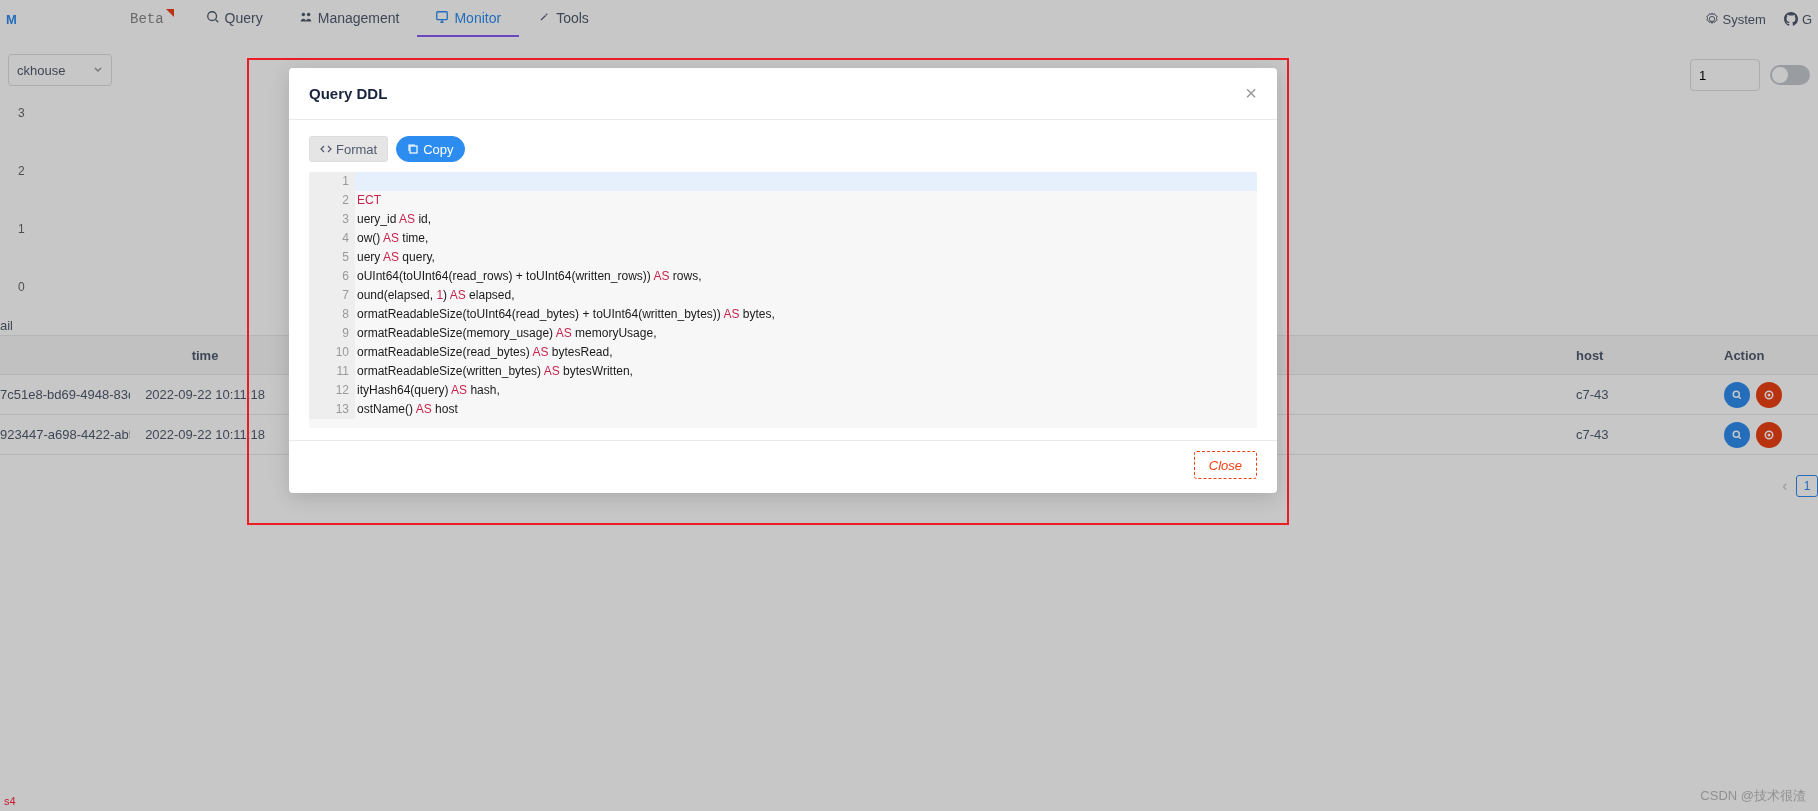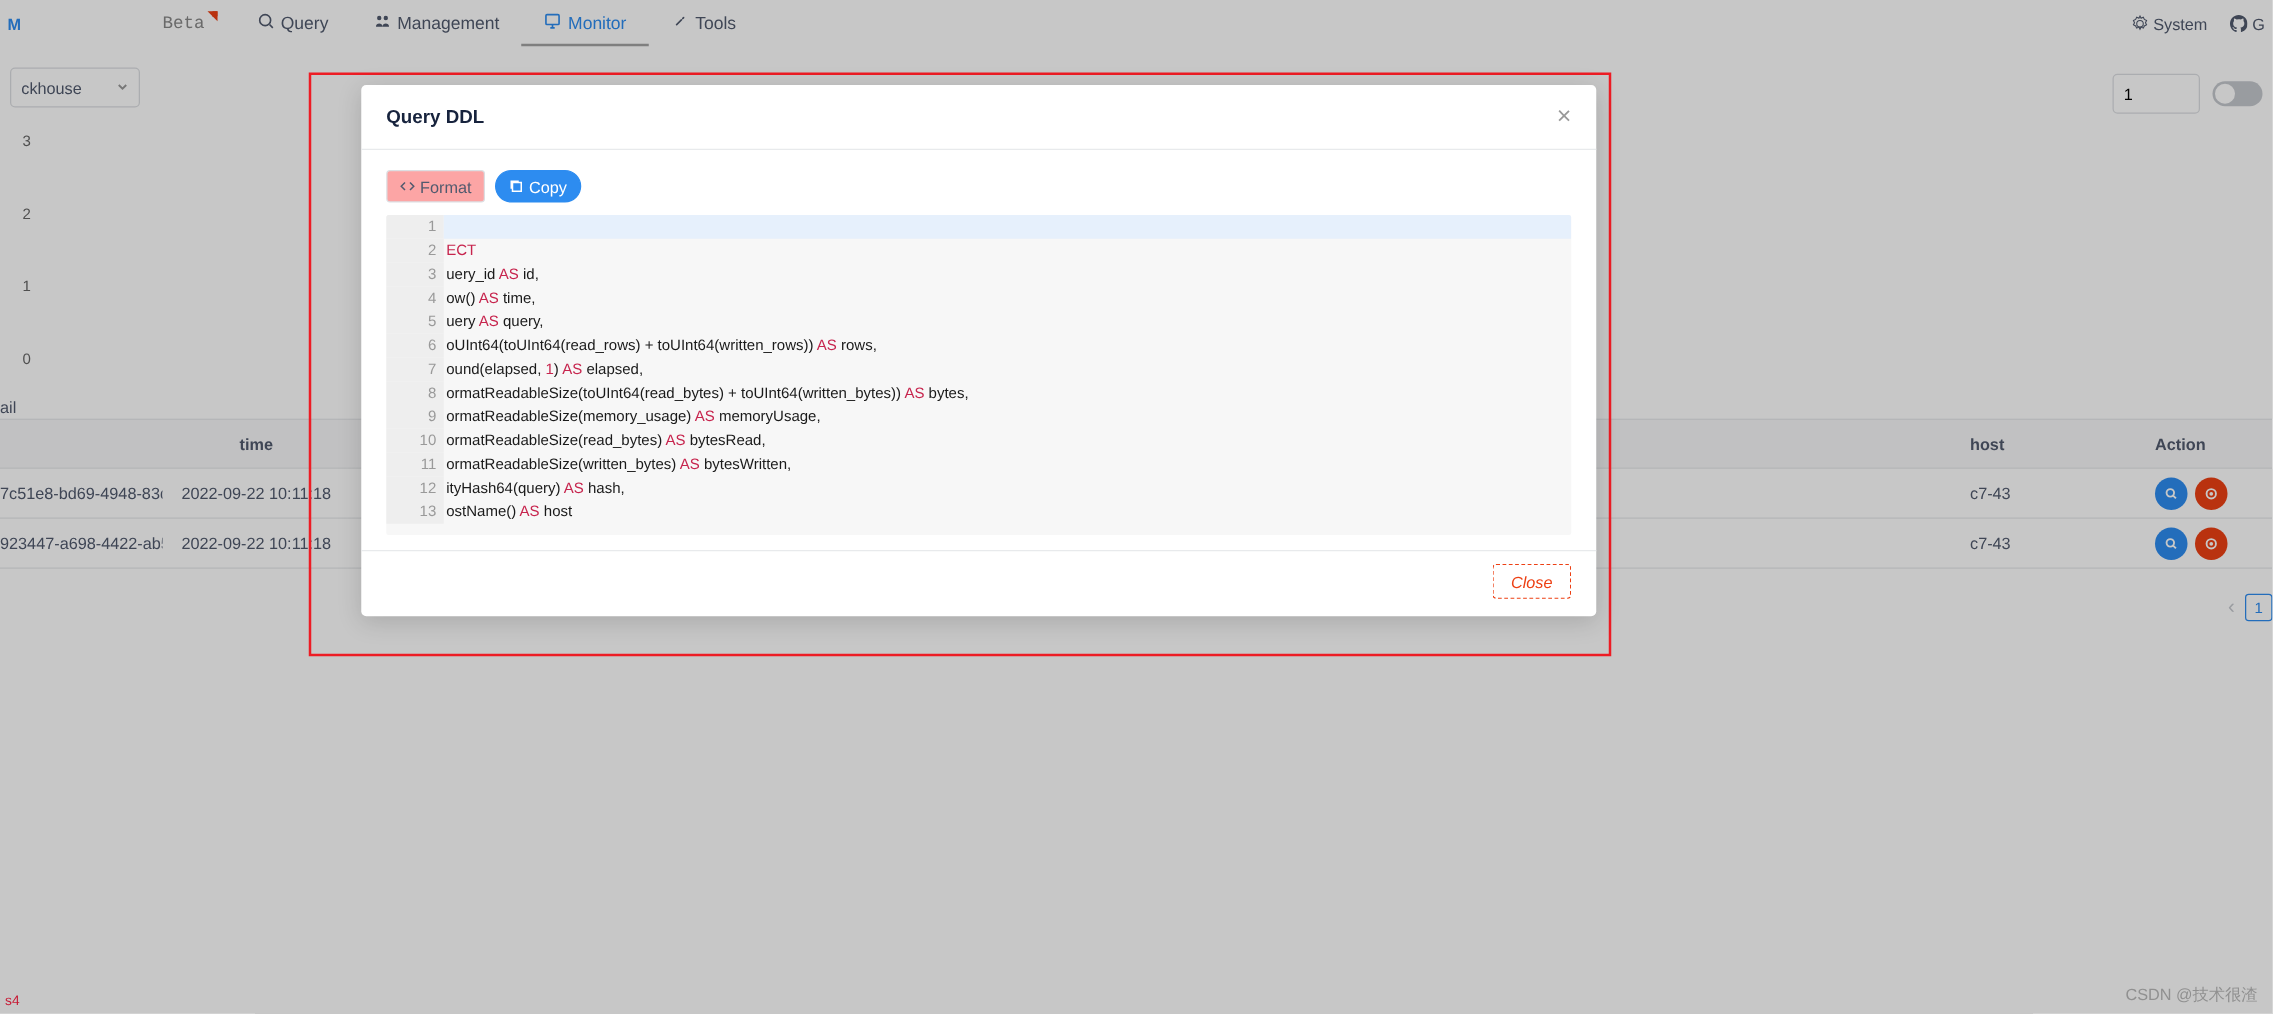--- a/index.html
+++ b/index.html
@@ -5,21 +5,21 @@
     * { box-sizing: border-box; margin: 0; padding: 0; font-family: -apple-system, BlinkMacSystemFont, "Segoe UI", Arial, sans-serif; }
     body { background: #fff; position: relative; width: 1818px; height: 811px; overflow: hidden; }
     .backdrop { position: absolute; inset: 0; background: rgba(0,0,0,0.22); z-index: 10; }
     
     .topnav { display: flex; align-items: center; height: 38px; padding-left: 0; }
     .logo { width: 40px; color: #2d8cf0; font-weight: bold; font-size: 13px; padding-left: 6px; }
     .beta-badge { position: relative; color: #888; font-size: 14px; margin-left: 90px; font-family: Liberation Mono, monospace; }
     .beta-badge::after { content: ''; position: absolute; top: -6px; right: -14px; border: 8px solid transparent; border-top-color: #ed4014; border-right-color: #ed4014; transform: scale(0.5); }
     .nav-items { display: flex; margin-left: 24px; }
     .nav-item { display: flex; align-items: flex-start; gap: 5px; padding: 9px 18px; font-size: 14px; color: #515a6e; cursor: pointer; }
-    .nav-item.active { color: #2d8cf0; border-bottom: 2px solid #a3a3a3; }
+    .nav-item.active { color: #2d8cf0; border-bottom: 2px solid #8b5cf6; }
     .nav-item svg { width: 14px; height: 14px; }
     .nav-right { margin-left: auto; display: flex; align-items: center; gap: 18px; padding-right: 6px; }
     .nav-right-item { display: flex; align-items: center; gap: 4px; font-size: 13px; color: #515a6e; }
     
     .sub-bar { display: flex; height: 42px; padding: 0 8px; margin-top: 16px; }
     .select { width: 104px; height: 32px; border: 1px solid #dcdee2; border-radius: 4px; display: flex; align-items: center; padding: 0 8px; font-size: 13px; color: #515a6e; justify-content: space-between; background: #fff; }
     .right-controls { margin-left: auto; display: flex; align-items: center; gap: 10px; }
     .num-input { width: 70px; height: 32px; border: 1px solid #dcdee2; border-radius: 4px; padding: 0 8px; font-size: 13px; text-align: left; display: flex; align-items: center; background:#fff;}
     .toggle { width: 40px; height: 20px; border-radius: 10px; background: #c5c8ce; position: relative; }
     .toggle::after { content: ''; position: absolute; width: 16px; height: 16px; background: #fff; border-radius: 50%; top: 2px; left: 2px; }
@@ -43,21 +43,21 @@
     .pager { width: 22px; height: 22px; border: 1px solid #2d8cf0; color:#2d8cf0; display:flex; align-items:center; justify-content:center; font-size:12px; border-radius:3px;}
     .pager-arrow { width: 22px; height: 22px; display:flex; align-items:center; justify-content:center; color:#c5c8ce; }
     
     .modal-highlight { position: absolute; left: 247px; top: 58px; width: 1042px; height: 467px; border: 2px solid #ed1c24; z-index: 15; pointer-events: none; }
     .modal { position: absolute; left: 289px; top: 68px; width: 988px; background: #fff; border-radius: 4px; z-index: 20; box-shadow: 0 4px 20px rgba(0,0,0,0.15); }
     .modal-head { display:flex; align-items:center; justify-content:space-between; padding: 14px 20px; border-bottom: 1px solid #e8eaec; }
     .modal-title { font-size: 15px; color: #17233d; font-weight: 600; }
     .close-x { font-size: 20px; color: #999; cursor:pointer; font-weight: 300; }
     .modal-body { padding: 16px 20px 12px; }
     .modal-toolbar { display:flex; gap: 8px; margin-bottom: 10px; }
-    .tool-btn { display:flex; align-items:center; gap:4px; height: 26px; padding: 0 10px; border: 1px solid #dcdee2; border-radius: 3px; font-size: 13px; color: #515a6e; background:#fca5a5; }
+    .tool-btn { display:flex; align-items:center; gap:4px; height: 26px; padding: 0 10px; border: 1px solid #dcdee2; border-radius: 3px; font-size: 13px; color: #515a6e; background:#e5e5e5; }
     .tool-btn.primary { background: #2d8cf0; color:#fff; border-color:#2d8cf0;border-radius:13px; }
     .code-block { background: #f7f7f7; border-radius: 2px; font-family: 'Consolas','Monaco',monospace; font-size: 12px; line-height: 19px; height: 256px; overflow: hidden; }
     .code-line { display:flex; }
     .ln { width: 46px; text-align: right; padding-right: 6px; color: #999; background: #eee; flex-shrink:0;}
     .code-line:first-child .code-txt { background: #e6f0fc; }
     .code-txt { flex:1; padding-left: 2px; white-space: pre; color: #1a1a1a; }
     .kw-red { color: #c7254e; }
     .modal-foot { display:flex; justify-content:flex-end; padding: 10px 20px 14px; border-top: 1px solid #e8eaec; font-style: italic; }
     .close-btn { height: 28px; padding: 0 14px; border: 1px dashed #ed4014; color:#ed4014; background:#fff; border-radius:3px; font-size:13px; display:flex; align-items:center; }
     .footer-left { position:absolute; bottom:4px; left:4px; font-size:11px; color:#f24; }

